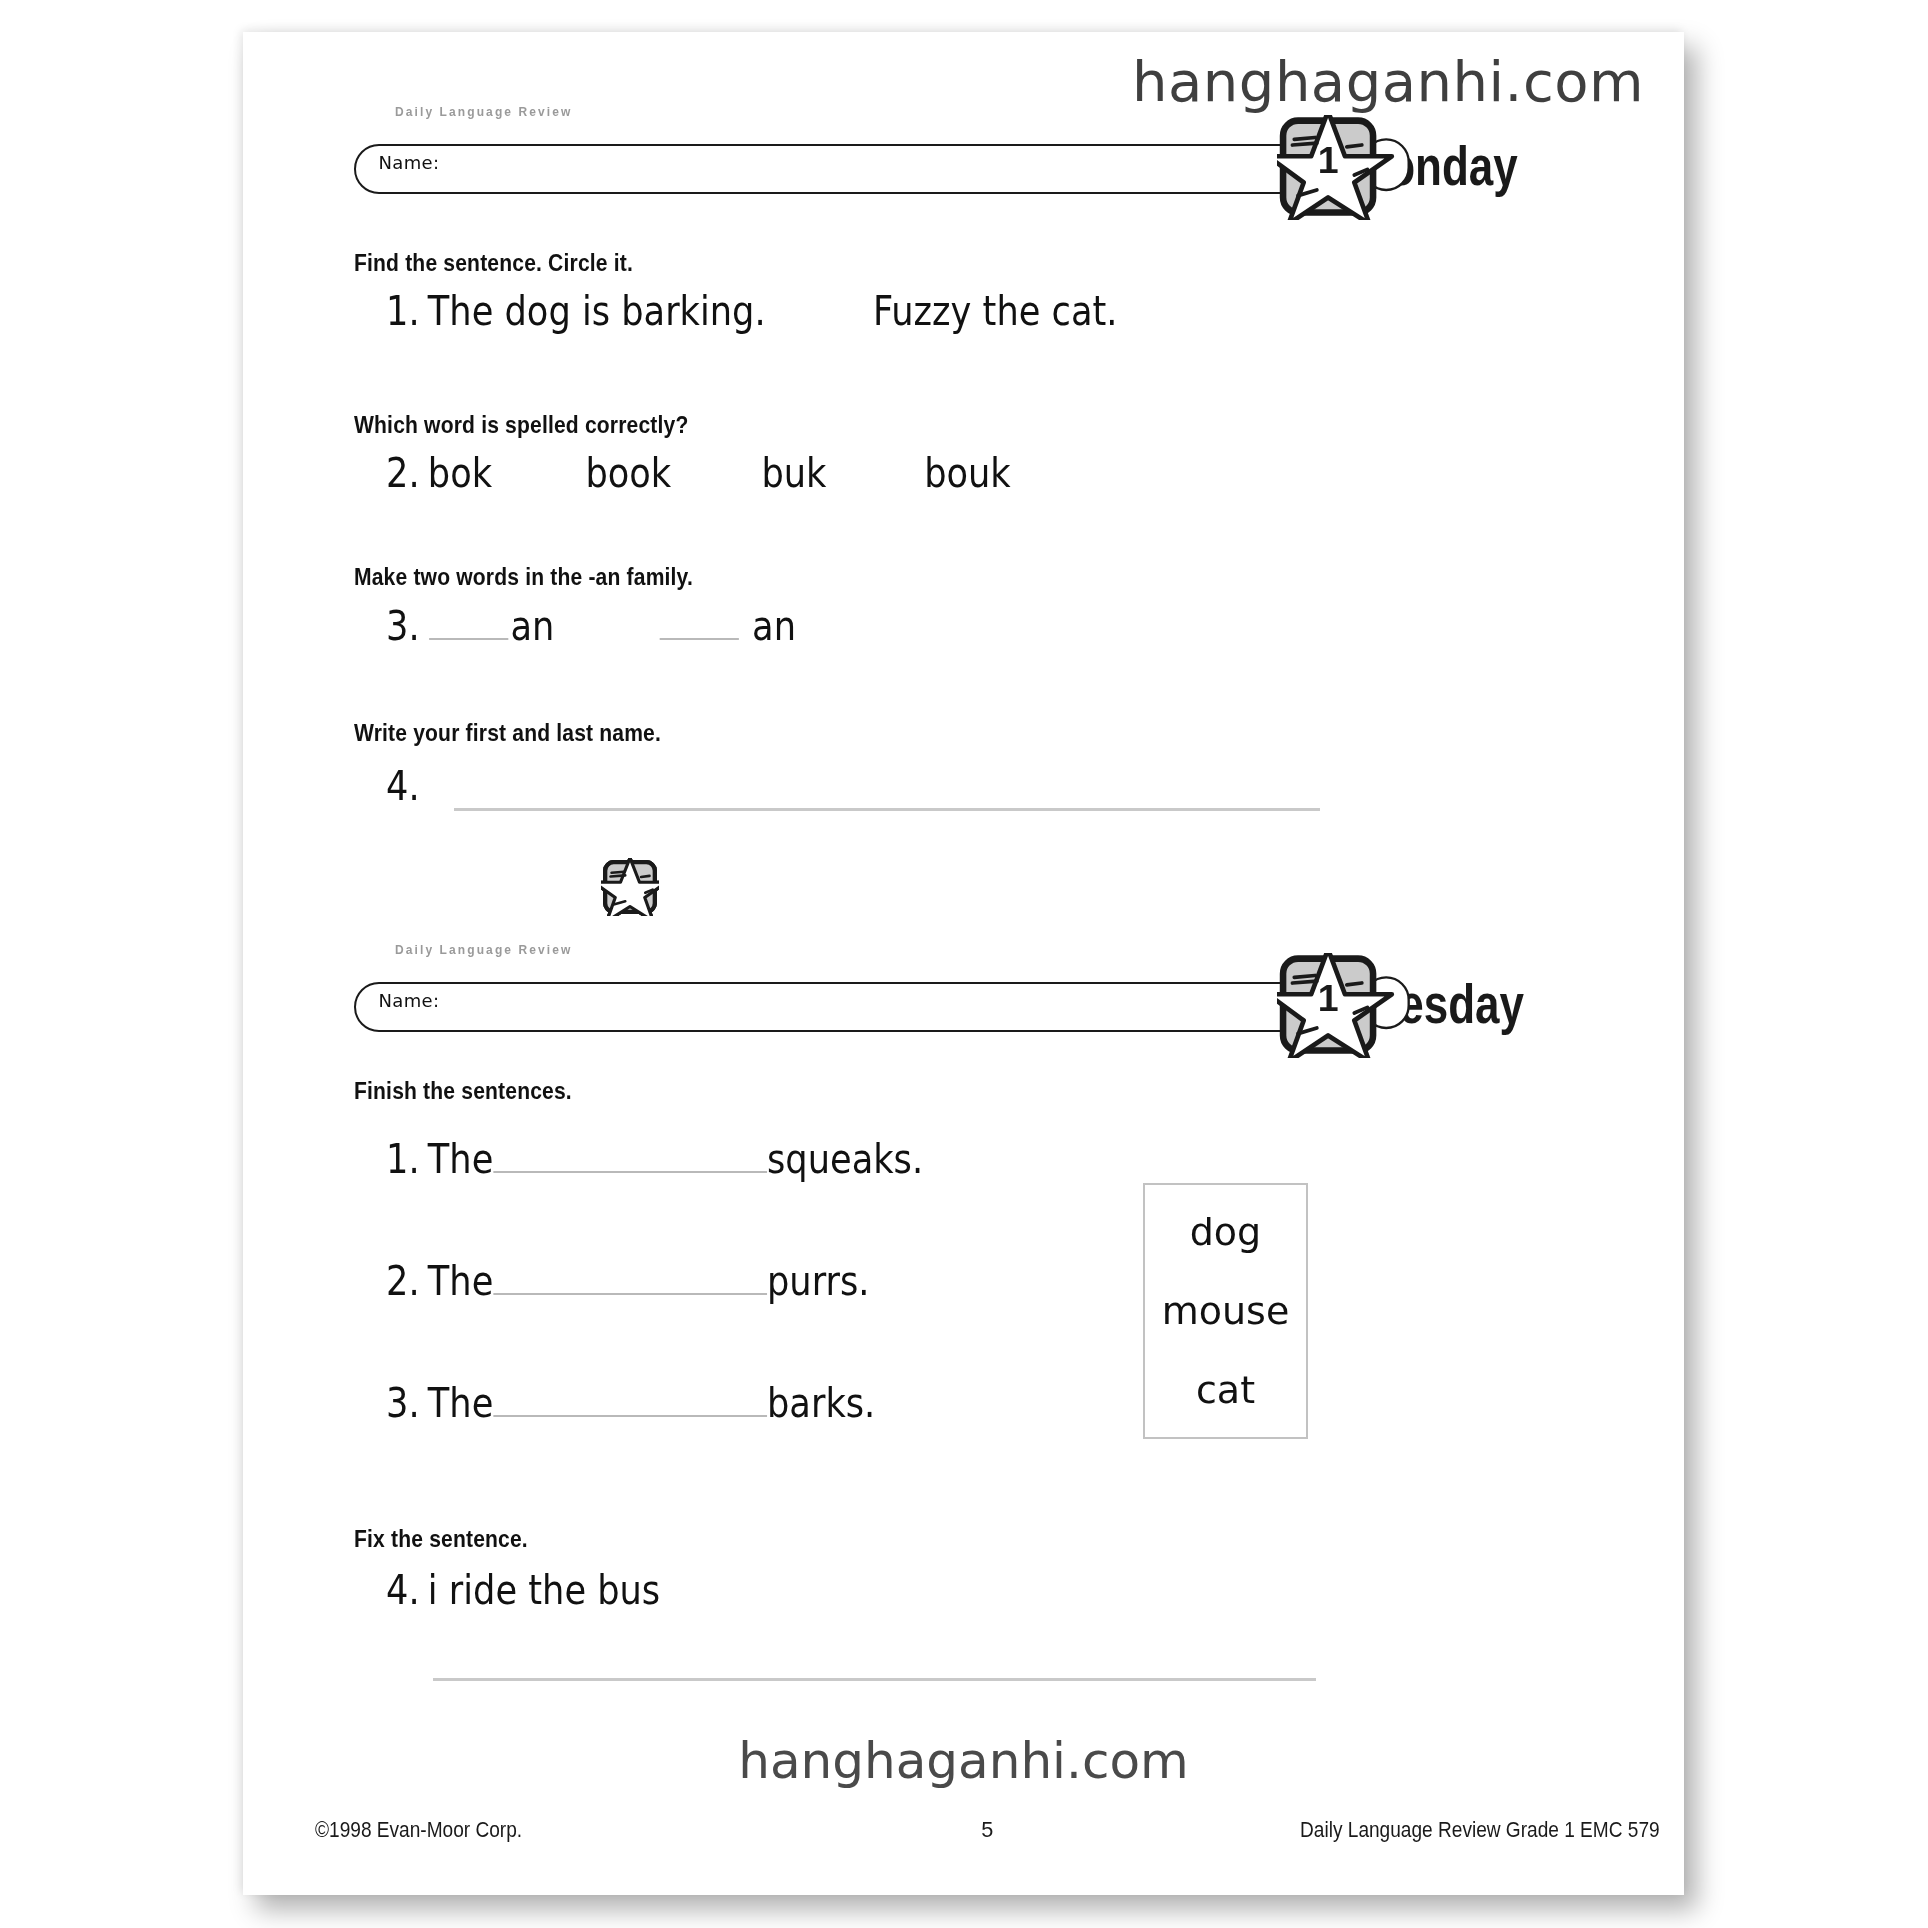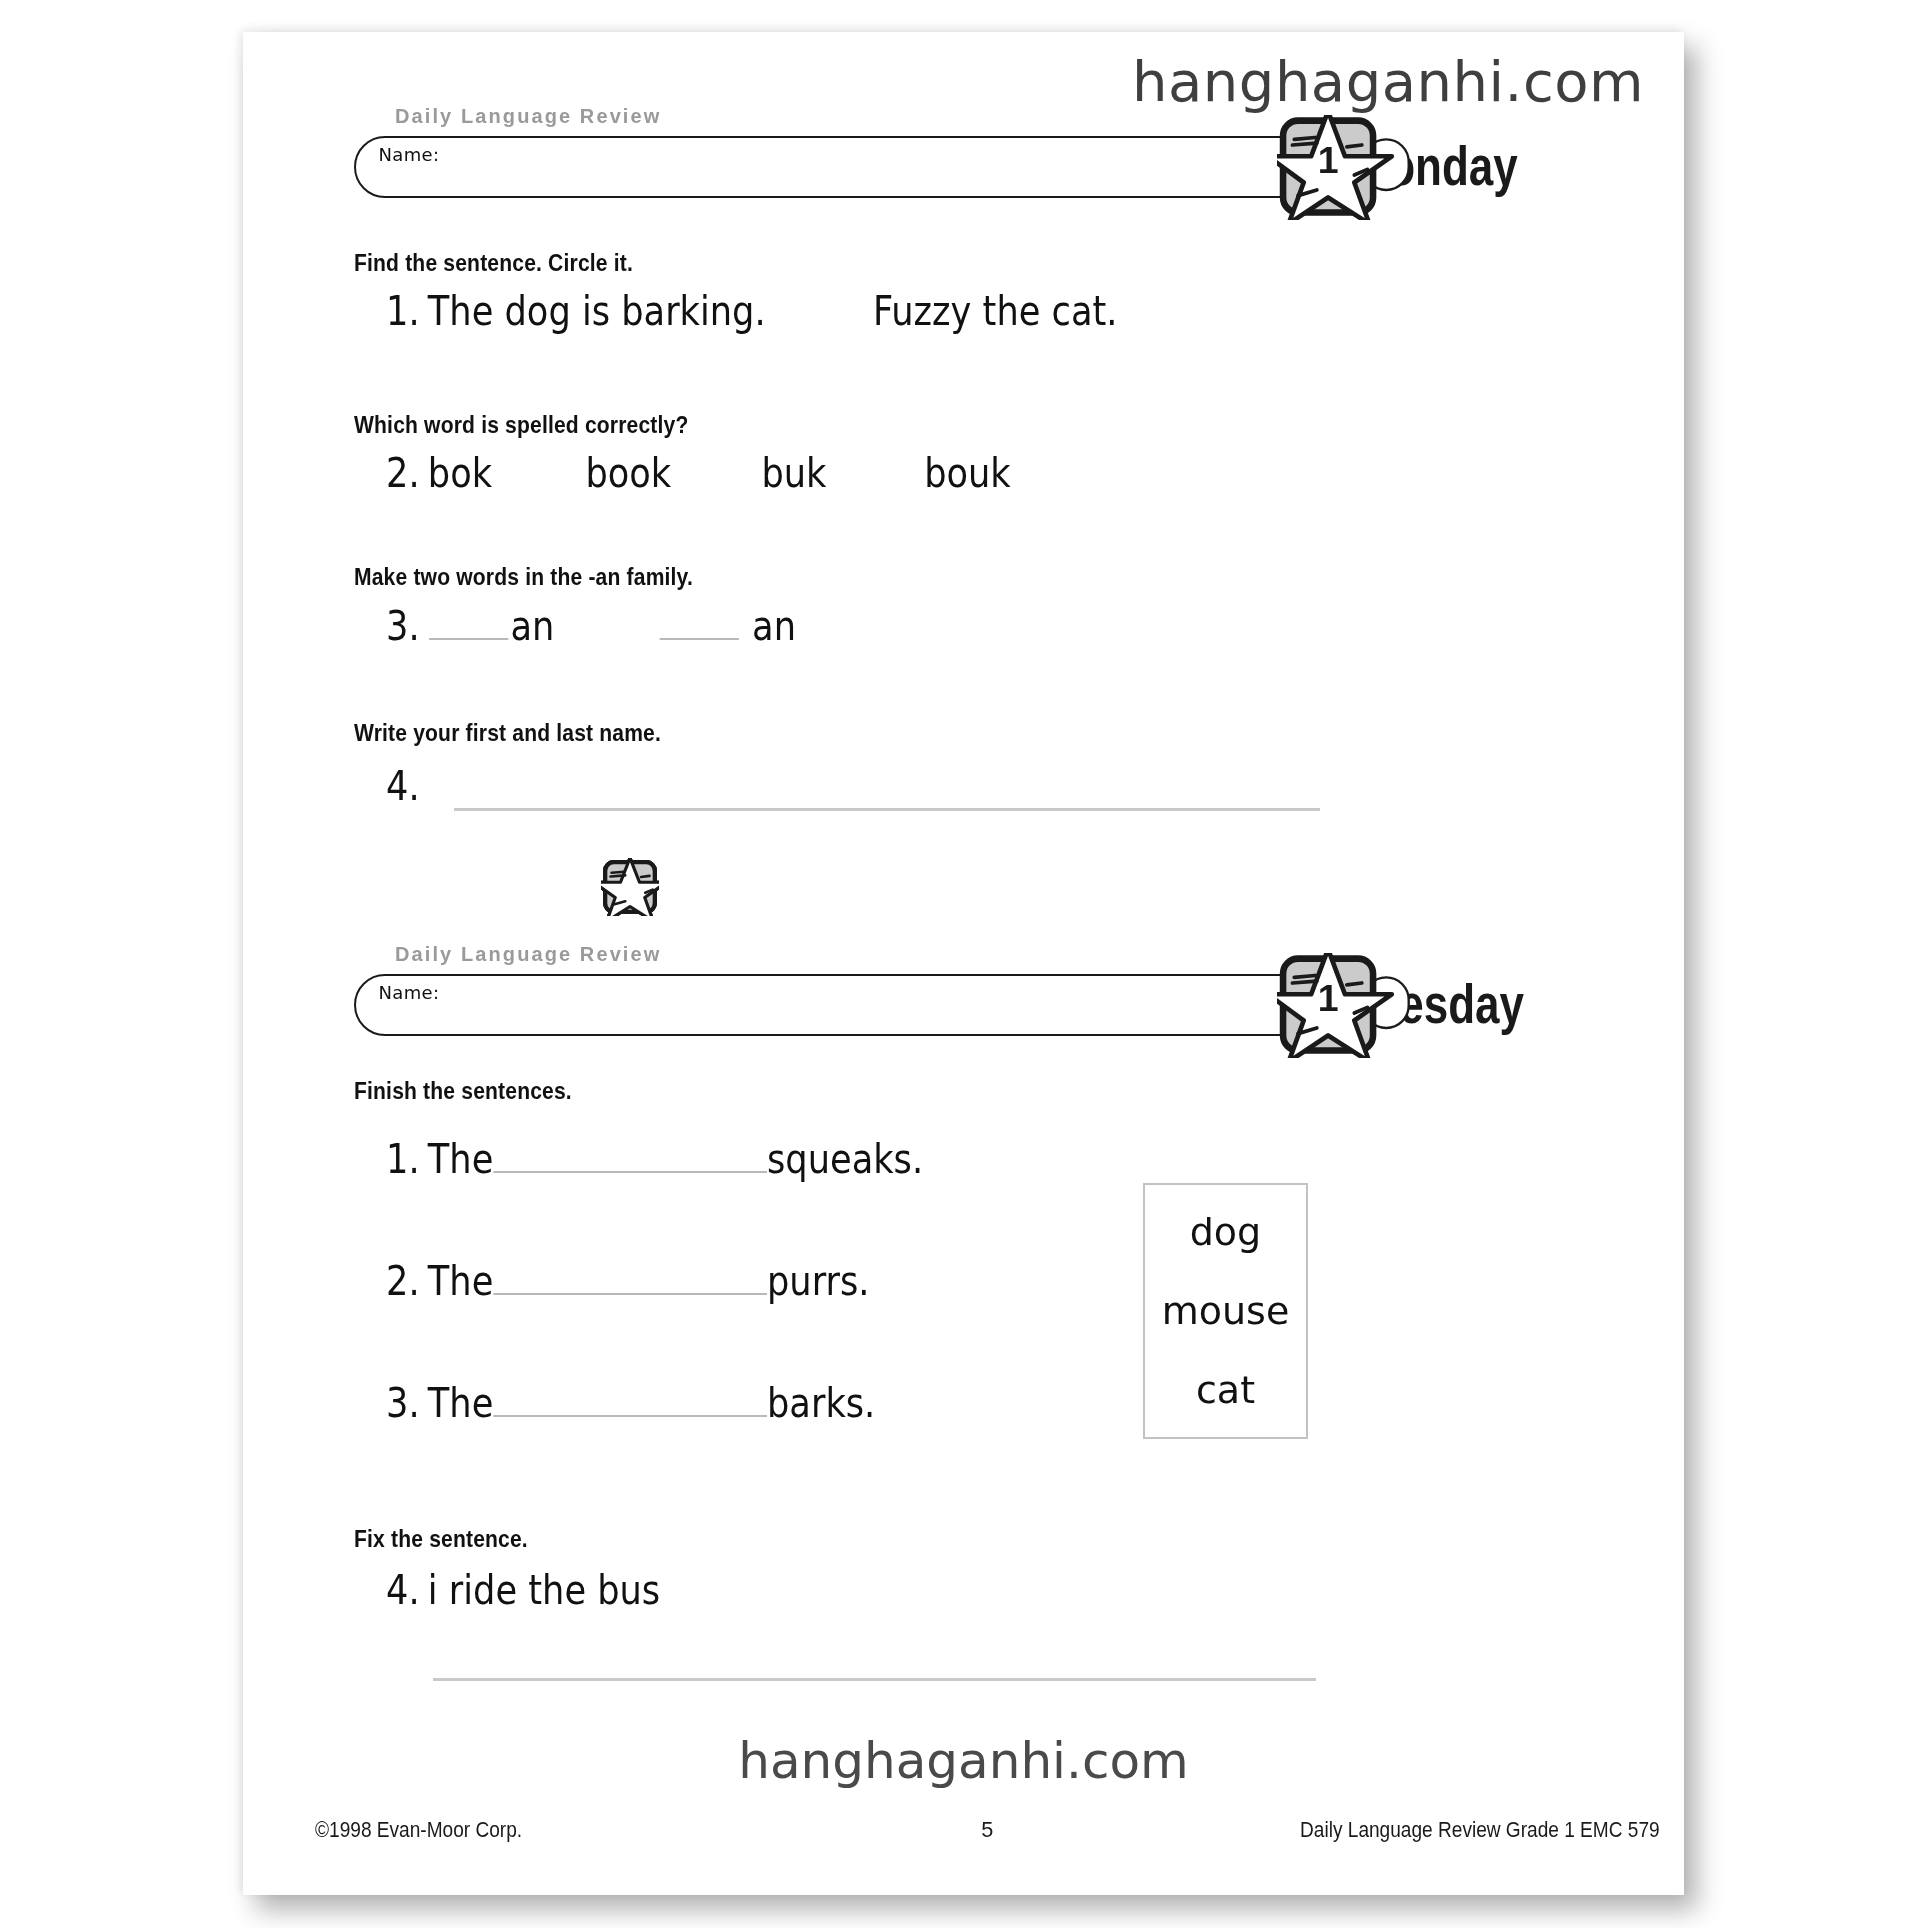--- a/index.html
+++ b/index.html
@@ -49,32 +49,32 @@
     font-family: "DejaVu Sans", sans-serif;
     white-space: nowrap;
   }
 
   
   .day-header { position: absolute; }
   .dlr-label {
     position: absolute;
     left: 41px;
     top: -31px;
-    font-size: 20px;
+    font-size: 12px;
     font-weight: bold;
     color: #9a9a9a;
     letter-spacing: 2.1px;
     font-family: "Liberation Sans", sans-serif;
     white-space: nowrap;
   }
   .name-box {
     position: absolute;
-    left: 0; top: 0;
+    left: 0; top: 8px;
     width: 985px;
-    height: 62px;
+    height: 50px;
     border: 2.8px solid #1a1a1a;
     border-radius: 32px;
     box-sizing: border-box;
     background: #ffffff;
   }
   .name-label {
     position: absolute;
     left: 22.6px;
     top: 5.6px;
     font-size: 18px;

